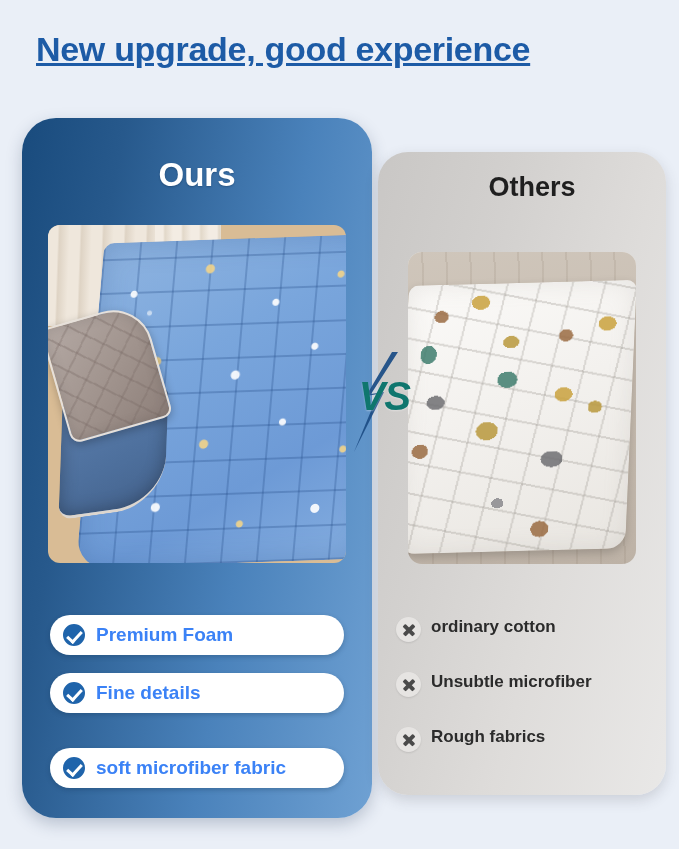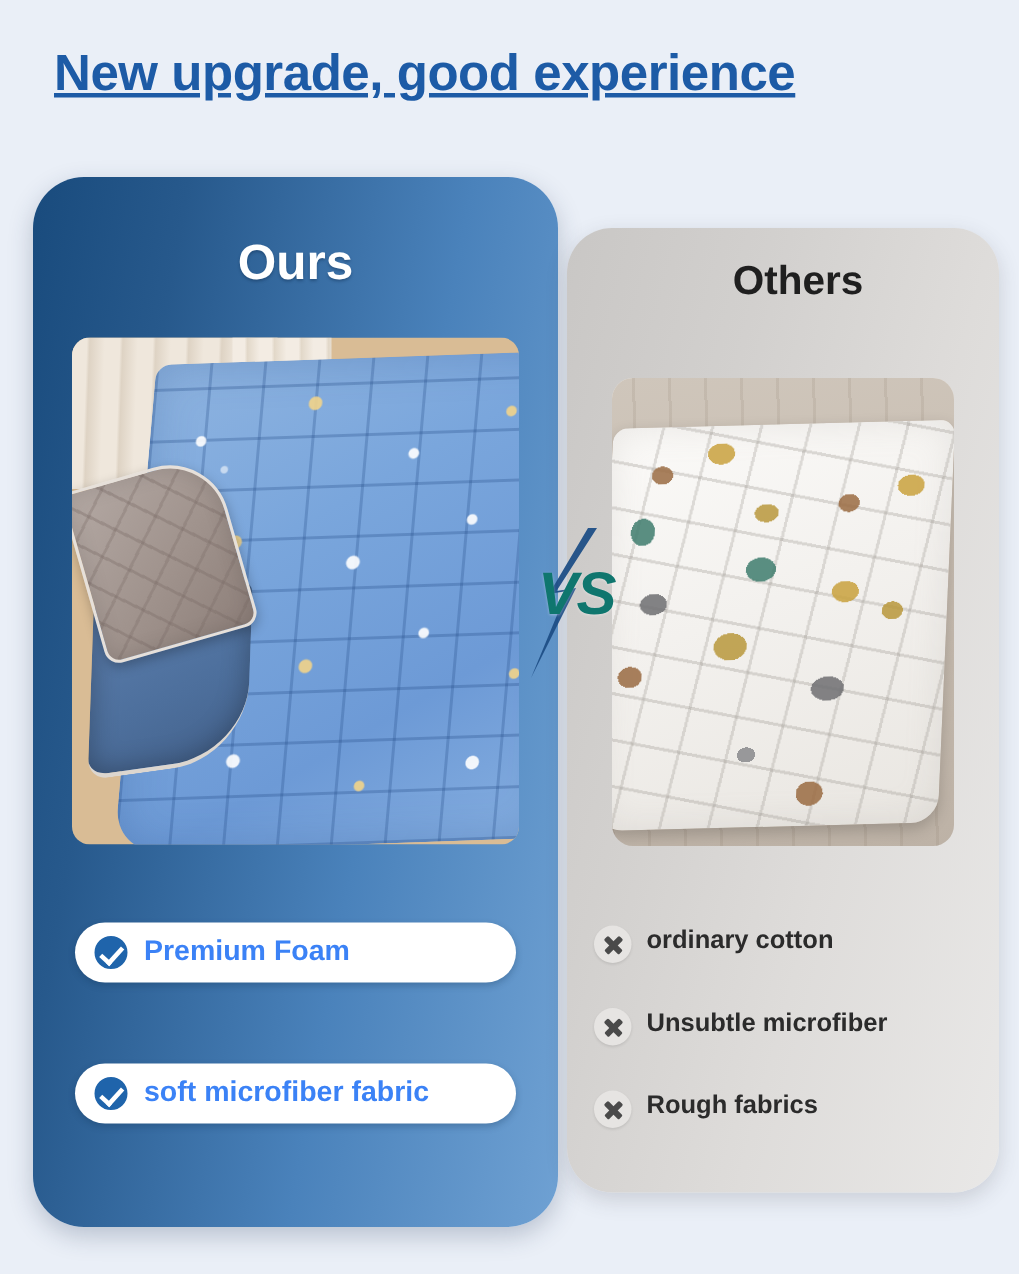--- a/index.html
+++ b/index.html
@@ -267,21 +267,21 @@
     background: #ffffff;
     border-radius: 20px;
     box-shadow: 0 2px 5px rgba(15, 45, 80, 0.28);
     display: flex;
     align-items: center;
     padding-left: 11px;
     box-sizing: border-box;
   }
   .pill-1 { top: 497px; }
   .pill-2 { top: 555px; }
-  .pill-3 { top: 591px; align-items: center; }
+  .pill-3 { top: 630px; align-items: center; }
   .pill-label {
     margin-left: 9px;
     font-size: 19px;
     font-weight: bold;
     color: #3b82f6;
     white-space: nowrap;
   }
   .check-icon {
     width: 26px;
     height: 26px;
@@ -363,20 +363,24 @@
       </div>
       <div class="underside"></div>
       <div class="fold"></div>
     </div>
   </div>
 
   <div class="pill pill-1">
     <span class="check-icon"></span>
     <span class="pill-label">Premium Foam</span>
   </div>
+  <div class="pill pill-2">
+    <span class="check-icon"></span>
+    <span class="pill-label">Fine details</span>
+  </div>
   <div class="pill pill-3">
     <span class="check-icon"></span>
     <span class="pill-label">soft microfiber fabric</span>
   </div>
 </div>
 
 <div class="panel panel-others">
   <div class="panel-title">Others</div>
 
   <div class="photo photo-others">

